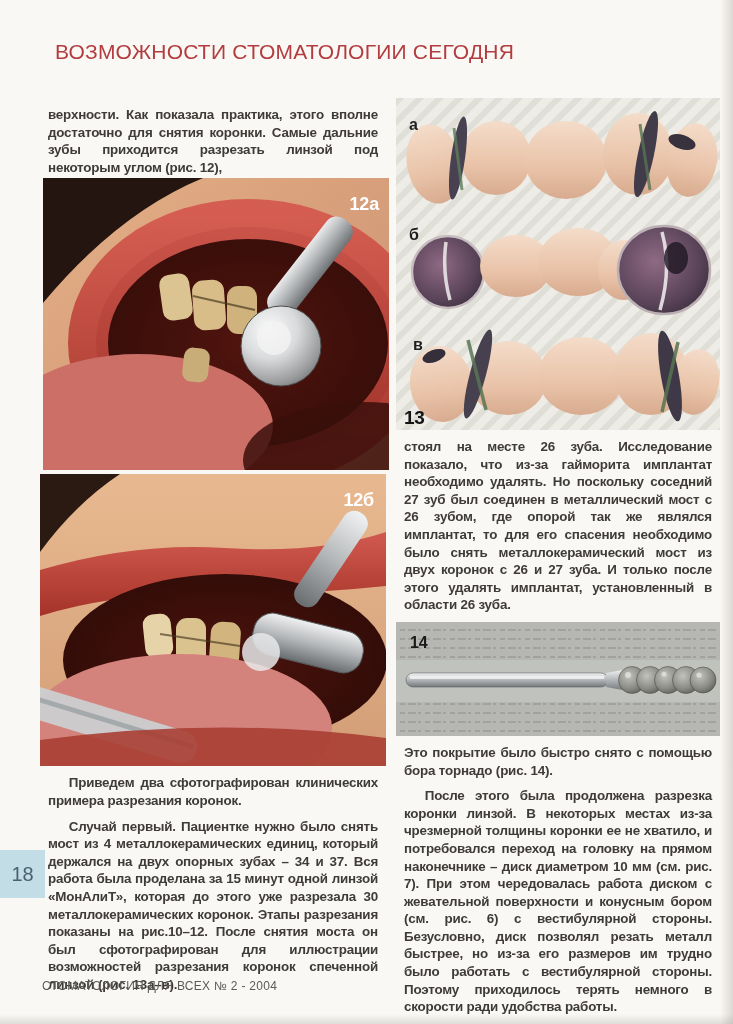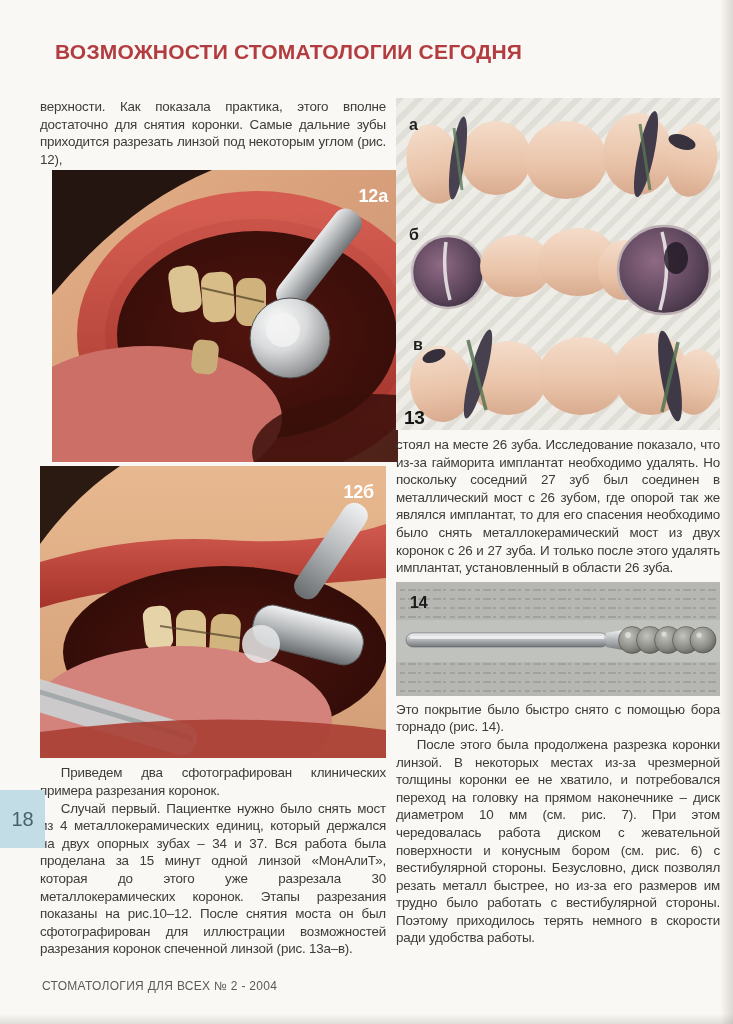--- a/index.html
+++ b/index.html
@@ -17,37 +17,37 @@
     background:var(--page-bg);overflow:hidden;
     font-family:"Liberation Sans","DejaVu Sans",sans-serif;
     color:var(--text);
   }
   .edge-shadow-right{position:absolute;top:0;right:0;width:13px;height:100%;
     background:linear-gradient(90deg,rgba(110,104,96,0) 0%,rgba(110,104,96,.22) 100%);}
   .edge-shadow-bottom{position:absolute;left:0;bottom:0;width:100%;height:10px;
     background:linear-gradient(180deg,rgba(110,104,96,0) 0%,rgba(110,104,96,.18) 100%);}
   .header-title{
     position:absolute;left:55px;top:40px;
-    font-size:21px;font-weight:bold;letter-spacing:.2px;
+    font-size:21px;font-weight:normal;letter-spacing:.2px;
     color:var(--header-red);white-space:nowrap;
   }
   .col{position:absolute;top:98px;font-size:13.4px;line-height:17.6px;letter-spacing:-0.2px;text-align:justify;}
   .col-left{left:40px;width:346px;}
   .col-right{left:396px;width:324px;}
-  .col p{margin:0;}
+  .col p{margin:8px;font-weight:bold;}
   .col p.indent{text-indent:1.55em;}
   .fig{position:relative;font-size:0;line-height:0;}
   .fig svg{display:block;}
-  .fig-12a{margin:2px 0 4px 12px;}
+  .fig-12a{margin:2px 0 4px 3px;}
   .fig-12b{margin:0 0 6px 0;}
   .fig-13{margin:0 0 6px 0;}
   .fig-14{margin:5px 6px 5px 0;}
   svg text{font-family:"Liberation Sans","DejaVu Sans",sans-serif;}
   .page-number{
-    position:absolute;left:0;top:790px;width:45px;height:58px;
+    position:absolute;left:0;top:850px;width:45px;height:48px;
     background:var(--pagenum-bg);
     display:flex;align-items:center;justify-content:center;
     font-size:20px;color:var(--pagenum-text);
   }
   .footer{
     position:absolute;left:42px;top:979px;
     font-size:12px;letter-spacing:.3px;color:var(--footer-text);white-space:nowrap;
   }
 </style>
 </head>

